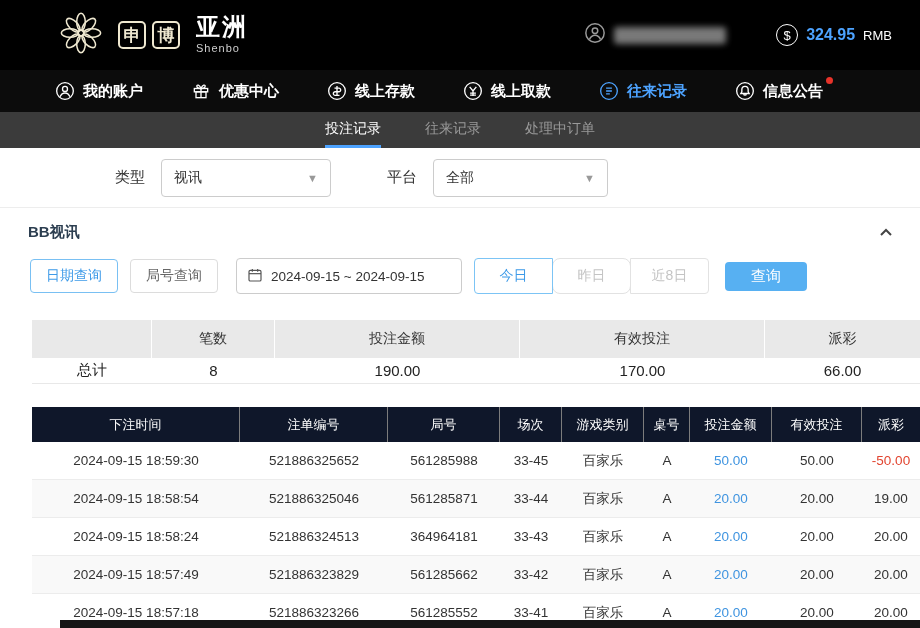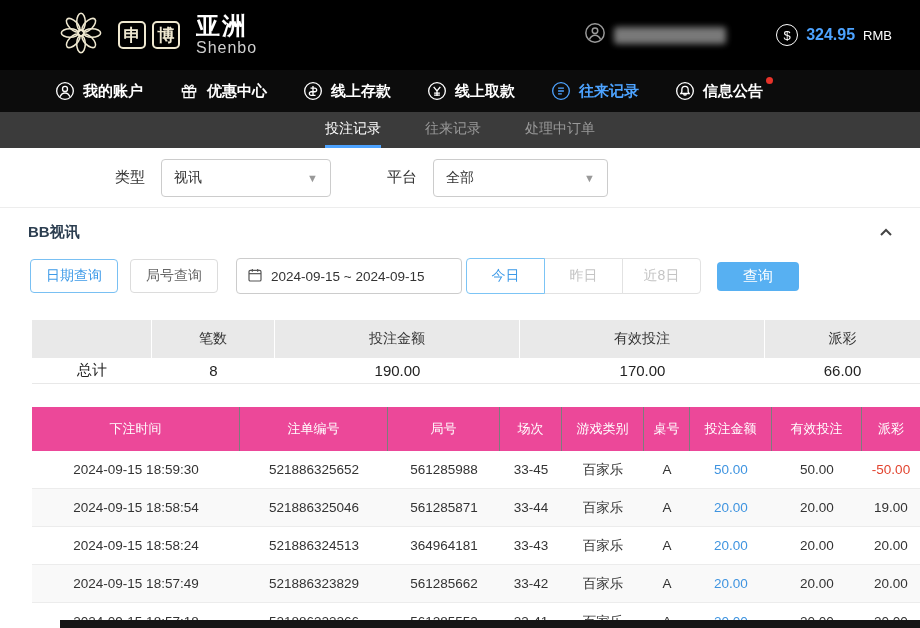--- a/index.html
+++ b/index.html
@@ -6,33 +6,33 @@
   html,body { width:920px; height:628px; overflow:hidden; background:#fff;
     font-family:"Liberation Sans","DejaVu Sans",sans-serif; position:relative; }
 
   
   .top-header { height:70px; background:#000; display:flex; align-items:center; padding:0 28px 0 58px; }
   .logo-wrap { display:flex; align-items:center; gap:10px; }
   .logo-boxes { display:flex; gap:6px; margin-left:4px; }
   .logo-box { width:28px; height:28px; border:2px solid #efe8d0; border-radius:5px; color:#efe8d0;
     font-size:17px; font-weight:bold; display:flex; align-items:center; justify-content:center; }
   .logo-region-wrap { margin-left:6px; line-height:1; }
-  .logo-region { color:#fff; font-size:24px; font-weight:bold; letter-spacing:2px; }
-  .logo-sub { color:#cfcfcf; font-size:16px; margin-top:2px; letter-spacing:1px; }
+  .logo-region { color:#fff; font-size:24px; font-weight:bold; letter-spacing:2px;font-family:Liberation Mono, monospace; }
+  .logo-sub { color:#cfcfcf; font-size:11px; margin-top:2px; letter-spacing:1px; }
   .header-right { margin-left:auto; display:flex; align-items:center; gap:12px; }
   .user-chip { display:flex; align-items:center; gap:8px; cursor:pointer; }
   .blur-name { width:112px; height:17px; background:#8f8f8f; border-radius:3px; filter:blur(3px); opacity:.85; }
   .balance { display:flex; align-items:center; gap:8px; margin-left:38px; }
   .coin-circle { width:22px; height:22px; border:1.5px solid #fff; border-radius:50%; color:#fff;
     font-size:13px; display:flex; align-items:center; justify-content:center; }
   .balance-amt { color:#4da3ff; font-size:16px; font-weight:bold; }
   .balance-cur { color:#fff; font-size:13px; }
 
   
-  .nav { height:42px; background:#0c0c0c; display:flex; align-items:center; padding-left:55px; gap:36px; }
+  .nav { height:42px; background:#0c0c0c; display:flex; align-items:center; padding-left:55px; gap:48px; }
   .nav-item { display:flex; align-items:center; gap:8px; color:#fff; font-size:15px; font-weight:bold;
     cursor:pointer; position:relative; }
   .nav-item.active { color:#4da3ff; }
   .nav-item svg { display:block; }
   .nav-badge { position:absolute; top:-4px; right:-10px; width:7px; height:7px; border-radius:50%; background:#e8332a; }
 
   
   .subtabs { height:36px; background:#3b3b3b; display:flex; justify-content:center; gap:44px; }
   .subtab { color:#9a9a9a; font-size:14px; line-height:33px; cursor:pointer; border-bottom:3px solid transparent; }
   .subtab.active { color:#fff; border-bottom-color:#4da3ff; }
@@ -53,41 +53,41 @@
   .collapse-btn { cursor:pointer; display:flex; }
 
   
   .query-row { display:flex; align-items:center; padding:6px 30px 16px 30px; }
   .btn { height:34px; border-radius:4px; background:#fff; font-size:14px; display:flex; align-items:center;
     justify-content:center; cursor:pointer; }
   .btn-outline-blue { border:1px solid #79c0f3; color:#3d9ae8; width:88px; }
   .btn-outline-gray { border:1px solid #dcdcdc; color:#666; width:88px; margin-left:12px; }
   .date-box { height:36px; width:226px; border:1px solid #ccc; border-radius:4px; display:flex; align-items:center;
     gap:8px; padding:16px 10px; margin-left:18px; font-size:13.5px; color:#333; cursor:pointer; }
-  .btn-group { display:flex; margin-left:4px; }
-  .btn-group .btn { width:79px; height:36px; border-radius:0; }
+  .btn-group { display:flex; margin-left:12px; }
+  .btn-group .btn { width:79px; height:36px; border-radius:8px; }
   .btn-group .btn:first-child { border-radius:4px 0 0 4px; }
   .btn-group .btn:last-child { border-radius:0 4px 4px 0; }
   .g-active { border:1px solid #7cc4f5; color:#3d9ae8; z-index:2; }
   .g-idle { border:1px solid #e2e2e2; color:#c4c4c4; margin-left:-1px; }
   .btn-primary { width:82px; height:29px; background:#57b0f2; color:#fff; border:none; font-size:15px; margin-left:16px; }
 
   
   .sum-table { margin:10px 0 0 32px; width:888px; }
   .sum-header { display:grid; grid-template-columns:120px 123px 245px 245px 155px; background:#e9e9e9;
     height:38px; align-items:center; text-align:center; font-size:14px; color:#333; }
   .sum-header > div { border-right:1px solid #fff; height:100%; display:flex; align-items:center; justify-content:center; }
   .sum-header > div:last-child { border-right:none; }
   .sum-row { display:grid; grid-template-columns:120px 123px 245px 245px 155px; height:26px; align-items:center;
     text-align:center; font-size:15px; color:#222; border-bottom:1px solid #e8e8e8; background:#fff; }
 
   
   .rec-table { margin:15px 0 0 32px; width:888px; }
   .rec-header { display:grid; grid-template-columns:208px 148px 112px 62px 82px 46px 82px 90px 58px;
-    background:#ec4899; color:#fff; font-size:13px; height:44px; align-items:center; text-align:center;margin-top:23px; }
+    background:#0f172a; color:#fff; font-size:13px; height:35px; align-items:center; text-align:center;margin-top:23px; }
   .rec-header > div { border-right:1px solid #7c7c7c; height:100%; display:flex; align-items:center; justify-content:center; }
   .rec-header > div:last-child { border-right:none; }
   .rec-row { display:grid; grid-template-columns:208px 148px 112px 62px 82px 46px 82px 90px 58px;
     height:38px; align-items:center; text-align:center; font-size:13.5px; color:#333; border-bottom:1px solid #ececec; background:#fff; }
   .rec-row:nth-child(odd) { background:#f9f9f9; }
   .rec-row:nth-child(even) { background:#fff; }
   .link-blue { color:#3f94e0; cursor:pointer; }
   .neg { color:#e2442f; }
 
   .footer-strip { position:absolute; left:60px; right:0; bottom:0; height:8px; background:#151515; }

